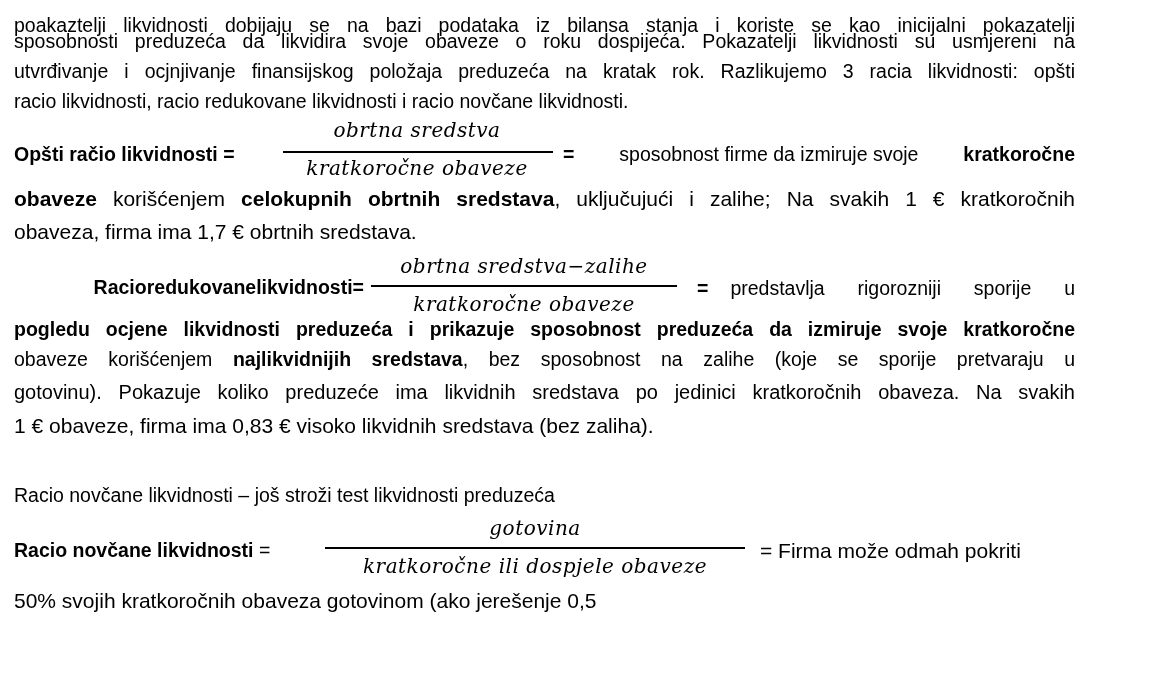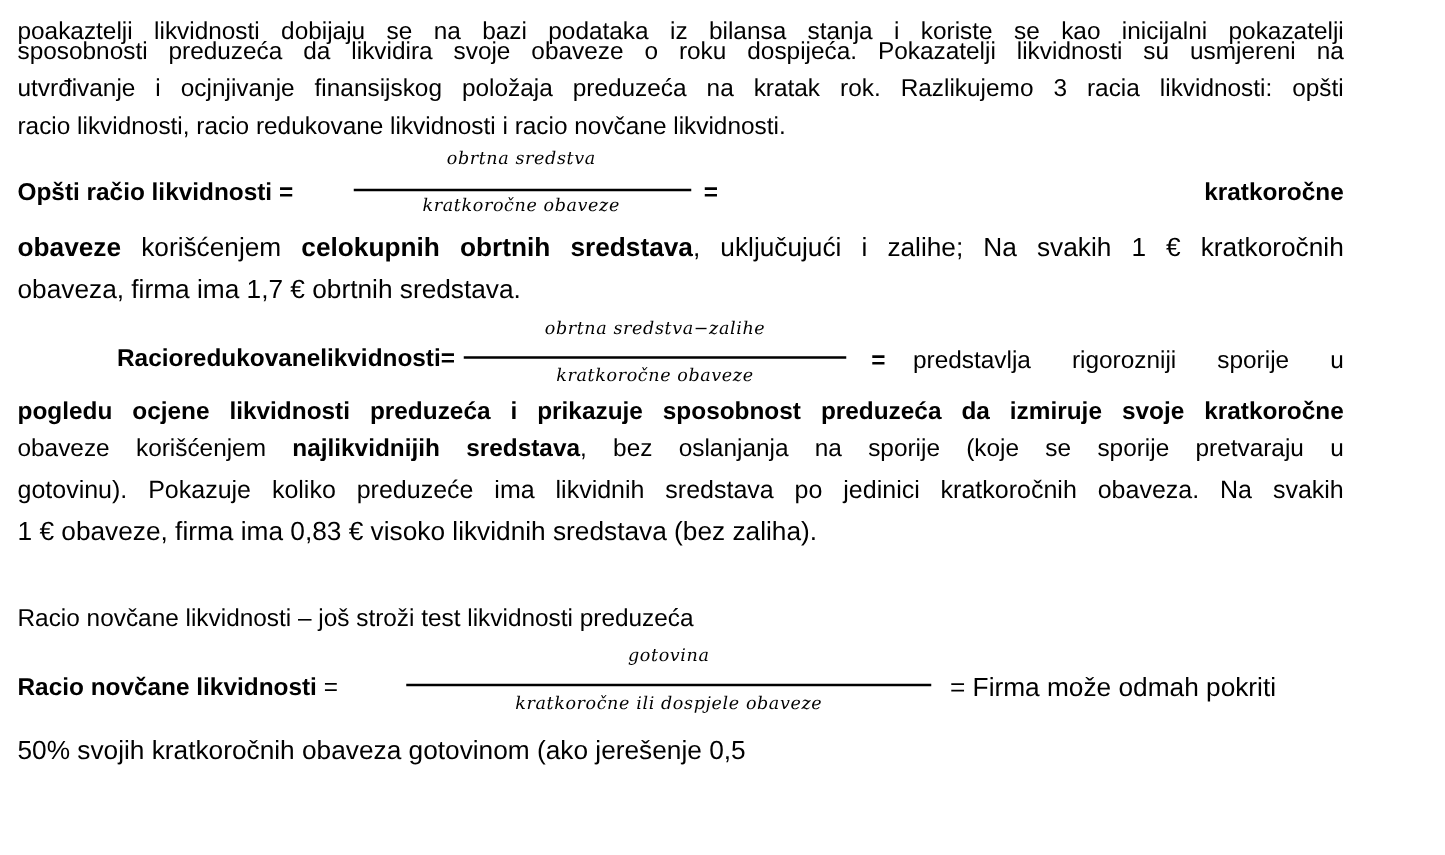--- a/index.html
+++ b/index.html
@@ -1,61 +1,62 @@
 <!DOCTYPE html>
 <html><head>
 <meta charset="utf-8">
 <style>
   html, body { margin: 0; padding: 0; background: #ffffff; }
   body { width: 1156px; height: 684px; position: relative; overflow: hidden; color: #000; }
   .txt { font-family: "Liberation Sans", sans-serif; font-size: 19.5px; position: absolute; white-space: nowrap; line-height: 1; }
   .line { position: absolute; left: 14px; font-family: "Liberation Sans", sans-serif; font-size: 19.5px; line-height: 1; white-space: nowrap; }
   b { font-weight: bold; }
-  .math { font-family: "DejaVu Serif", serif; font-style: italic; font-size: 14px; position: absolute; white-space: nowrap; line-height: 1; text-align: center; letter-spacing: 0.5px; }
+  .math { font-family: "DejaVu Serif", serif; font-style: italic; font-size: 20px; position: absolute; white-space: nowrap; line-height: 1; text-align: center; letter-spacing: 0.5px; }
   .bar { position: absolute; height: 2px; background: #000; }
   .big { font-size: 21px; }
 </style>
 </head>
 <body>
 
 <div>
   <div class="line" style="top:16px; width:1061px; text-align:justify; text-align-last:justify;">poakaztelji likvidnosti dobijaju se na bazi podataka iz bilansa stanja i koriste se kao inicijalni pokazatelji</div>
   <div class="line" style="top:32px; width:1061px; text-align:justify; text-align-last:justify;">sposobnosti preduzeća da likvidira svoje obaveze o roku dospijeća. Pokazatelji likvidnosti su usmjereni na</div>
   <div class="line" style="top:62px; width:1061px; text-align:justify; text-align-last:justify;">utvrđivanje i ocjnjivanje finansijskog položaja preduzeća na kratak rok. Razlikujemo 3 racia likvidnosti: opšti</div>
   <div class="line" style="top:92px;">racio likvidnosti, racio redukovane likvidnosti i racio novčane likvidnosti.</div>
 </div>
 
 <div>
   <span class="txt" style="left:14px; top:145px; font-weight:bold;"><span>Opšti račio likvidnosti</span> <span>=</span></span>
   <span class="math" style="left:283px; top:120px; width:268px;">obrtna sredstva</span>
   <div class="bar" style="left:283px; top:151px; width:270px;"></div>
   <span class="math" style="left:283px; top:158px; width:268px;">kratkoročne obaveze</span>
   <div class="txt" style="left:563px; top:145px; width:512px; display:flex; justify-content:space-between;">
     <span style="font-weight:bold;">=</span>
+    <span>sposobnost firme da izmiruje svoje</span>
     <b>kratkoročne</b>
   </div>
   <div class="line big" style="top:188px; width:1061px; text-align:justify; text-align-last:justify;"><b>obaveze</b> <span>korišćenjem</span> <b>celokupnih obrtnih sredstava</b><span>, uključujući i zalihe; Na svakih 1 € kratkoročnih</span></div>
   <div class="line big" style="top:221px;">obaveza, firma ima 1,7 € obrtnih sredstava.</div>
 </div>
 
 <div>
   <span class="txt" style="left:4px; top:278px; font-weight:bold; width:360px; display:flex; justify-content:flex-end;">
     <span>Racio</span>
     <span>redukovane</span>
     <span>likvidnosti<span>=</span></span>
   </span>
   <span class="math" style="left:371px; top:256px; width:306px;">obrtna sredstva−zalihe</span>
   <div class="bar" style="left:371px; top:285px; width:306px;"></div>
   <span class="math" style="left:371px; top:294px; width:306px;">kratkoročne obaveze</span>
   <div class="txt" style="left:697px; top:279px; width:378px; display:flex; justify-content:space-between;">
     <span style="font-weight:bold;">=</span>
     <span style="flex:1; margin-left:22px; text-align:justify; text-align-last:justify;">predstavlja rigorozniji sporije u</span>
   </div>
   <div class="line" style="top:320px; width:1061px; text-align:justify; text-align-last:justify;font-weight:bold;">pogledu ocjene likvidnosti preduzeća i prikazuje sposobnost preduzeća da izmiruje svoje kratkoročne</div>
-  <div class="line" style="top:350px; width:1061px; text-align:justify; text-align-last:justify;"><span>obaveze korišćenjem</span> <b>najlikvidnijih sredstava</b><span>, bez oslanjanja na sporije (koje se sporije pretvaraju u</span></div>
+  <div class="line" style="top:350px; width:1061px; text-align:justify; text-align-last:justify;"><span>obaveze korišćenjem</span> <b>najlikvidnijih sredstava</b><span>, bez sposobnost na zalihe (koje se sporije pretvaraju u</span></div>
   <div class="line big" style="top:382px; width:1061px; text-align:justify; text-align-last:justify; font-size:20px;">gotovinu). Pokazuje koliko preduzeće ima likvidnih sredstava po jedinici kratkoročnih obaveza. Na svakih</div>
   <div class="line big" style="top:415px;">1 € obaveze, firma ima 0,83 € visoko likvidnih sredstava (bez zaliha).</div>
 </div>
 
 <div>
   <div class="line" style="top:486px;">Racio novčane likvidnosti – još stroži test likvidnosti preduzeća</div>
   <span class="txt" style="left:14px; top:541px;"><b>Racio novčane likvidnosti</b> <span>=</span></span>
   <span class="math" style="left:325px; top:518px; width:420px;">gotovina</span>
   <div class="bar" style="left:325px; top:547px; width:420px;"></div>
   <span class="math" style="left:325px; top:556px; width:420px;">kratkoročne ili dospjele obaveze</span>

